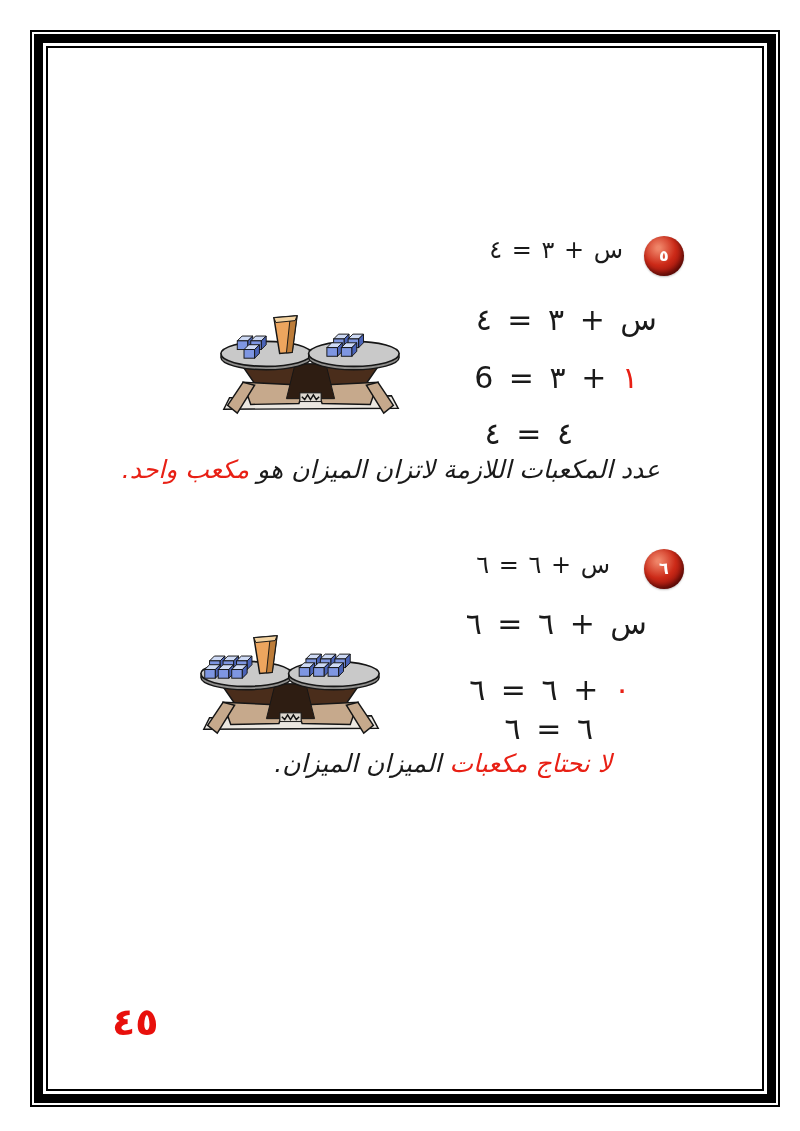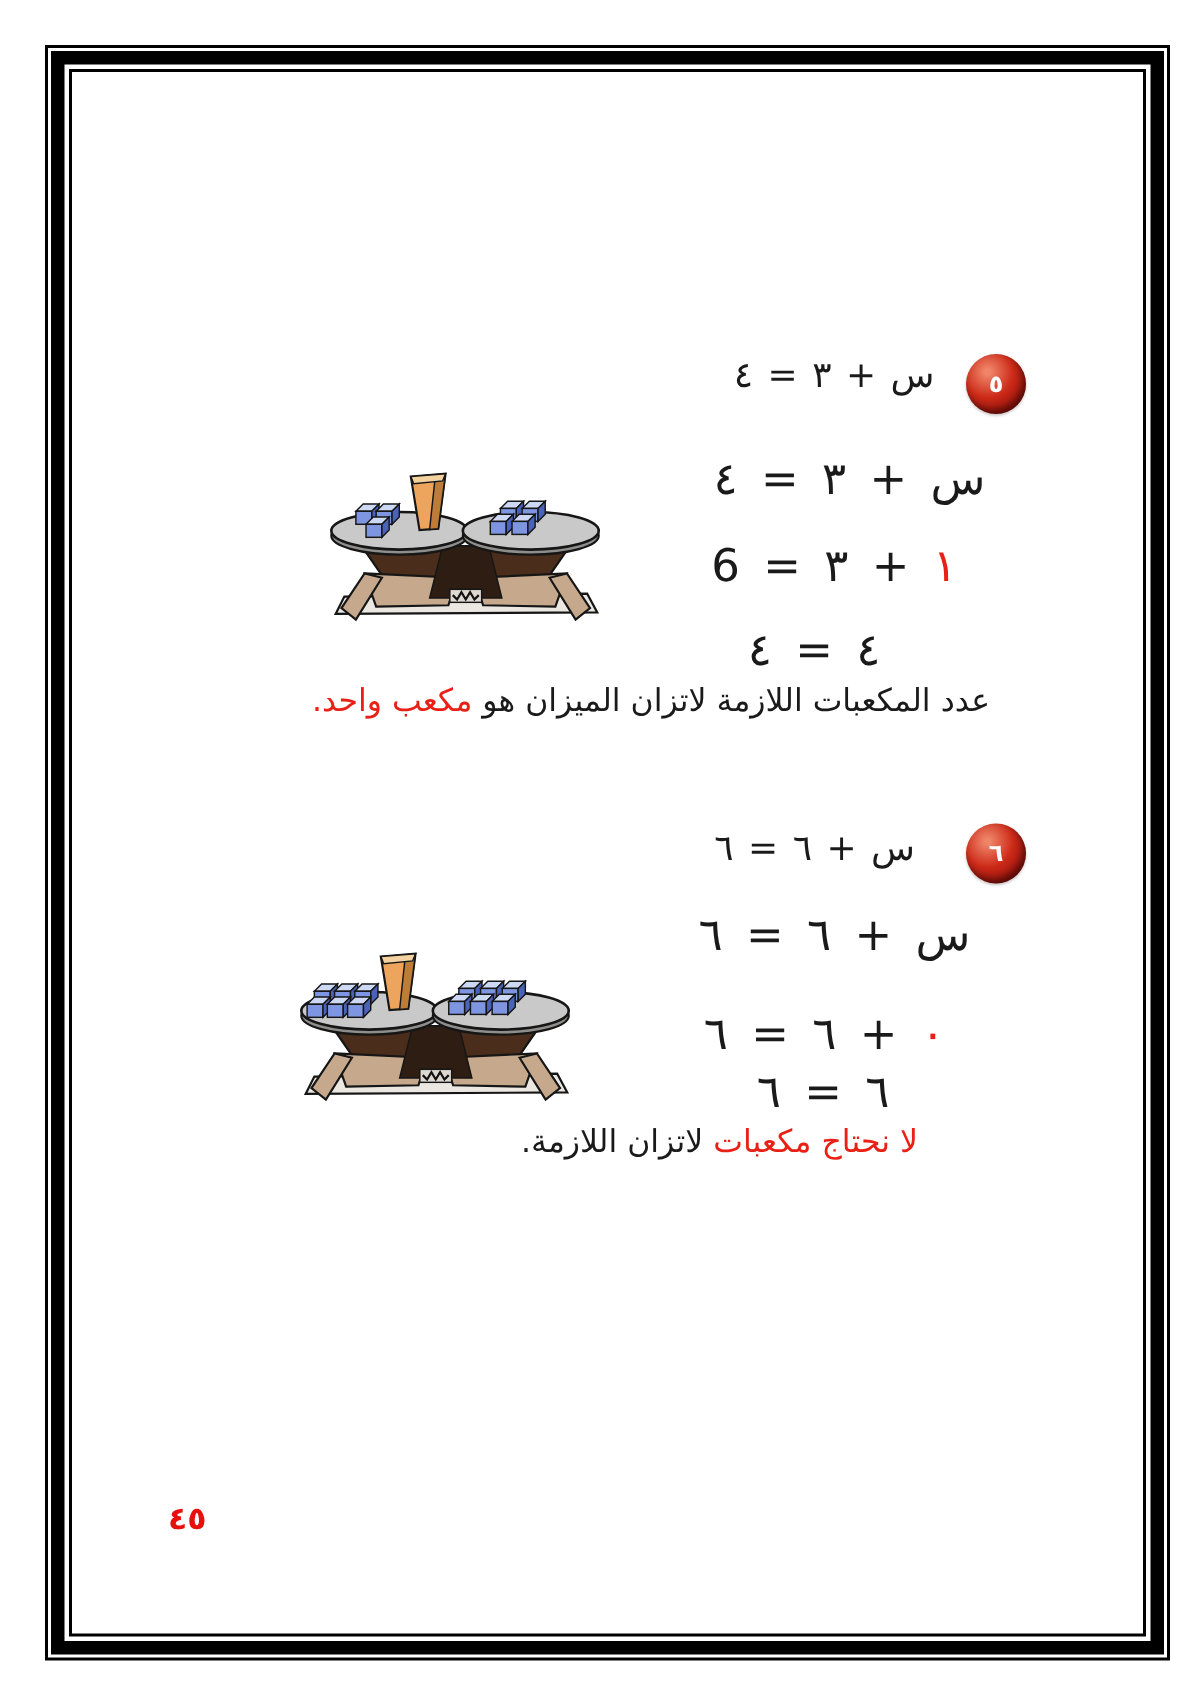--- a/index.html
+++ b/index.html
@@ -18,27 +18,27 @@
     box-shadow:inset -2px -3px 5px rgba(0,0,0,.45), 0 1px 2px rgba(0,0,0,.25);
     color:#fff;text-align:center;line-height:40px;font-size:16px;font-weight:bold;
   }
   .eq{
     position:absolute;direction:rtl;white-space:nowrap;
     font-size:30px;color:#1a1a1a;word-spacing:6px;letter-spacing:.5px;
   }
   .eq-header{font-size:24px;word-spacing:2px;letter-spacing:0}
   .caption{
     position:absolute;direction:rtl;white-space:nowrap;
-    font-size:21px;color:#1a1a1a;
+    font-size:25px;color:#1a1a1a;font-style:italic;
   }
   .part-red{color:#e82015}
   .part-black{color:#1a1a1a}
   .scale{position:absolute}
   .page-number{
-    position:absolute;left:112px;top:1000px;font-size:21px;font-weight:bold;
+    position:absolute;left:112px;top:1000px;font-size:38px;font-weight:bold;
     color:#e8100c;letter-spacing:7px;direction:ltr;
   }
 </style>
 </head>
 <body>
 
 <div>
 
   <div class="frame-a">
     <div class="frame-b">
@@ -47,21 +47,21 @@
   </div>
 
   <div class="badge" style="left:644px;top:236px">
     <span>٥</span>
   </div>
 
   <div class="eq eq-header" style="right:177px;top:236px">س + ٣ = ٤</div>
 
   <div class="eq" style="right:143px;top:302px"><span class="part-black">س + ٣ = ٤</span></div>
   <div class="eq" style="right:162px;top:360px"><span class="part-red">١</span><span class="part-black"> + ٣ = 6</span></div>
-  <div class="eq" style="right:213px;top:416px"><span class="part-black">٤ = ٤</span></div>
+  <div class="eq" style="right:227px;top:416px"><span class="part-black">٤ = ٤</span></div>
 
   <svg class="scale" style="left:218px;top:309px" width="185" height="109" viewBox="0 0 192 113">
       <path d="M24,57 L168,57 L150,83 L42,83 Z" fill="#4a2d1b" stroke="#161616" stroke-width="1.5"></path>
       <path d="M12,92 L180,90 L187,103 L6,104 Z" fill="#ebe7e1" stroke="#161616" stroke-width="1.5"></path>
       <path d="M26,76 L90,79 L84,98 L34,99 Z" fill="#c6a98c" stroke="#161616" stroke-width="1.5"></path>
       <path d="M102,79 L166,76 L158,99 L108,98 Z" fill="#c6a98c" stroke="#161616" stroke-width="1.5"></path>
       <path d="M26,76 L38,79 L20,108 L10,100 Z" fill="#c6a98c" stroke="#161616" stroke-width="1.5"></path>
       <path d="M154,79 L166,76 L182,100 L172,108 Z" fill="#c6a98c" stroke="#161616" stroke-width="1.5"></path>
       <path d="M80,57 L112,57 L121,93 L71,93 Z" fill="#2e1d12" stroke="#161616"></path>
       <rect x="85" y="87" width="22" height="9" fill="#ddd8d0" stroke="#161616"></rect>
@@ -156,17 +156,17 @@
       <rect x="105" y="40" width="11" height="9" fill="#7e96e2" stroke="#161616" stroke-width="1"></rect>
       <path d="M116,40 l5,-5 v9 l-5,5 Z" fill="#4a63b8" stroke="#161616" stroke-width="1"></path>
       <path d="M120,40 l5,-5 h11 l-5,5 Z" fill="#cdd9f4" stroke="#161616" stroke-width="1"></path>
       <rect x="120" y="40" width="11" height="9" fill="#7e96e2" stroke="#161616" stroke-width="1"></rect>
       <path d="M131,40 l5,-5 v9 l-5,5 Z" fill="#4a63b8" stroke="#161616" stroke-width="1"></path>
       <path d="M135,40 l5,-5 h11 l-5,5 Z" fill="#cdd9f4" stroke="#161616" stroke-width="1"></path>
       <rect x="135" y="40" width="11" height="9" fill="#7e96e2" stroke="#161616" stroke-width="1"></rect>
       <path d="M146,40 l5,-5 v9 l-5,5 Z" fill="#4a63b8" stroke="#161616" stroke-width="1"></path>
     </svg>
 
-  <div class="caption" style="right:188px;top:749px"><span class="part-red">لا نحتاج مكعبات</span><span class="part-black"> لاتزان اللازمة.</span></div>
+  <div class="caption" style="right:188px;top:749px"><span class="part-red">لا نحتاج مكعبات</span><span class="part-black"> الميزان الميزان.</span></div>
 
   <div class="page-number">٤٥</div>
 
 </div>
 
 </body></html>

